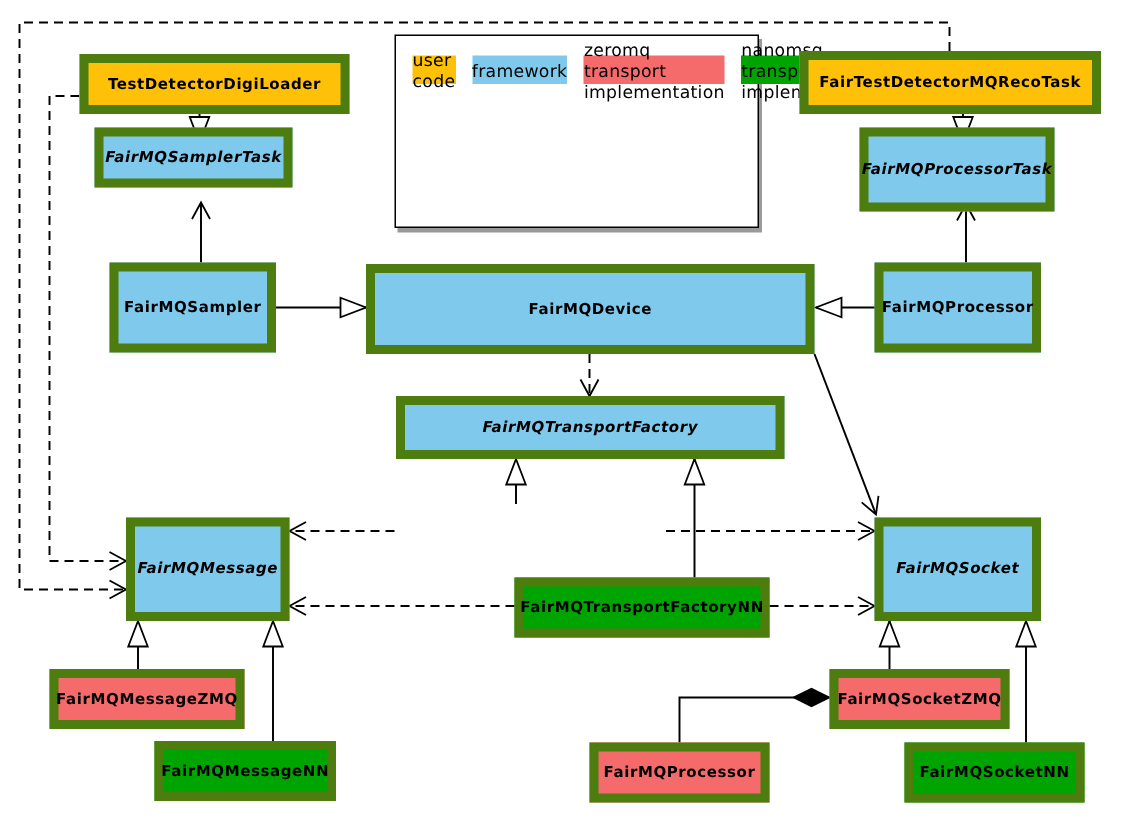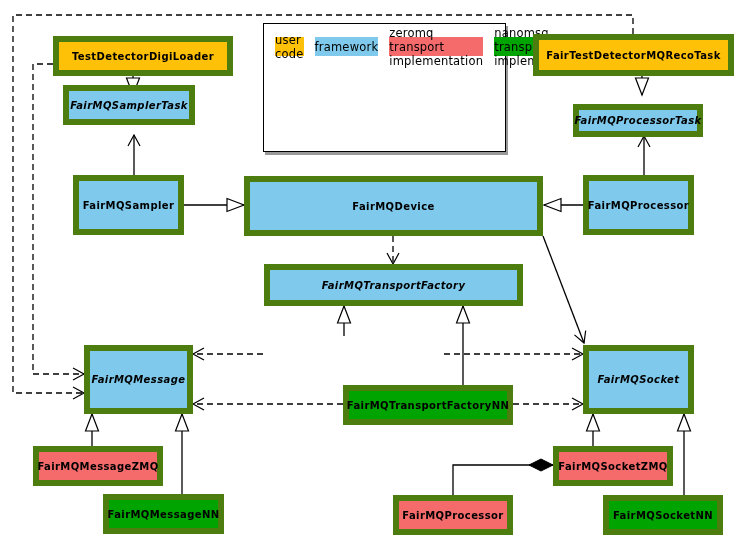--- a/index.html
+++ b/index.html
@@ -90,21 +90,21 @@
     <div class="legend-item cat-zeromq">zeromq transport implementation</div>
     <div class="legend-item cat-nanomsg">nanomsg transport implementation</div>
   </div>
 
   <div class="node cat-user" style="left:53px;top:36px;width:180px;height:40px">TestDetectorDigiLoader</div>
 
   <div class="node cat-user" style="left:533px;top:34px;width:201px;height:42px">FairTestDetectorMQRecoTask</div>
 
   <div class="node cat-framework abstract" style="left:63px;top:85px;width:132px;height:40px">FairMQSamplerTask</div>
 
-  <div class="node cat-framework abstract" style="left:573px;top:104px;width:130px;height:33px">FairMQProcessorTask</div>
+  <div class="node cat-framework abstract" style="left:573px;top:85px;width:130px;height:56px">FairMQProcessorTask</div>
 
   <div class="node cat-framework" style="left:73px;top:175px;width:111px;height:60px">FairMQSampler</div>
 
   <div class="node cat-framework" style="left:244px;top:176px;width:299px;height:60px">FairMQDevice</div>
 
   <div class="node cat-framework" style="left:583px;top:175px;width:111px;height:60px">FairMQProcessor</div>
 
   <div class="node cat-framework abstract" style="left:264px;top:264px;width:259px;height:42px">FairMQTransportFactory</div>
 
 

